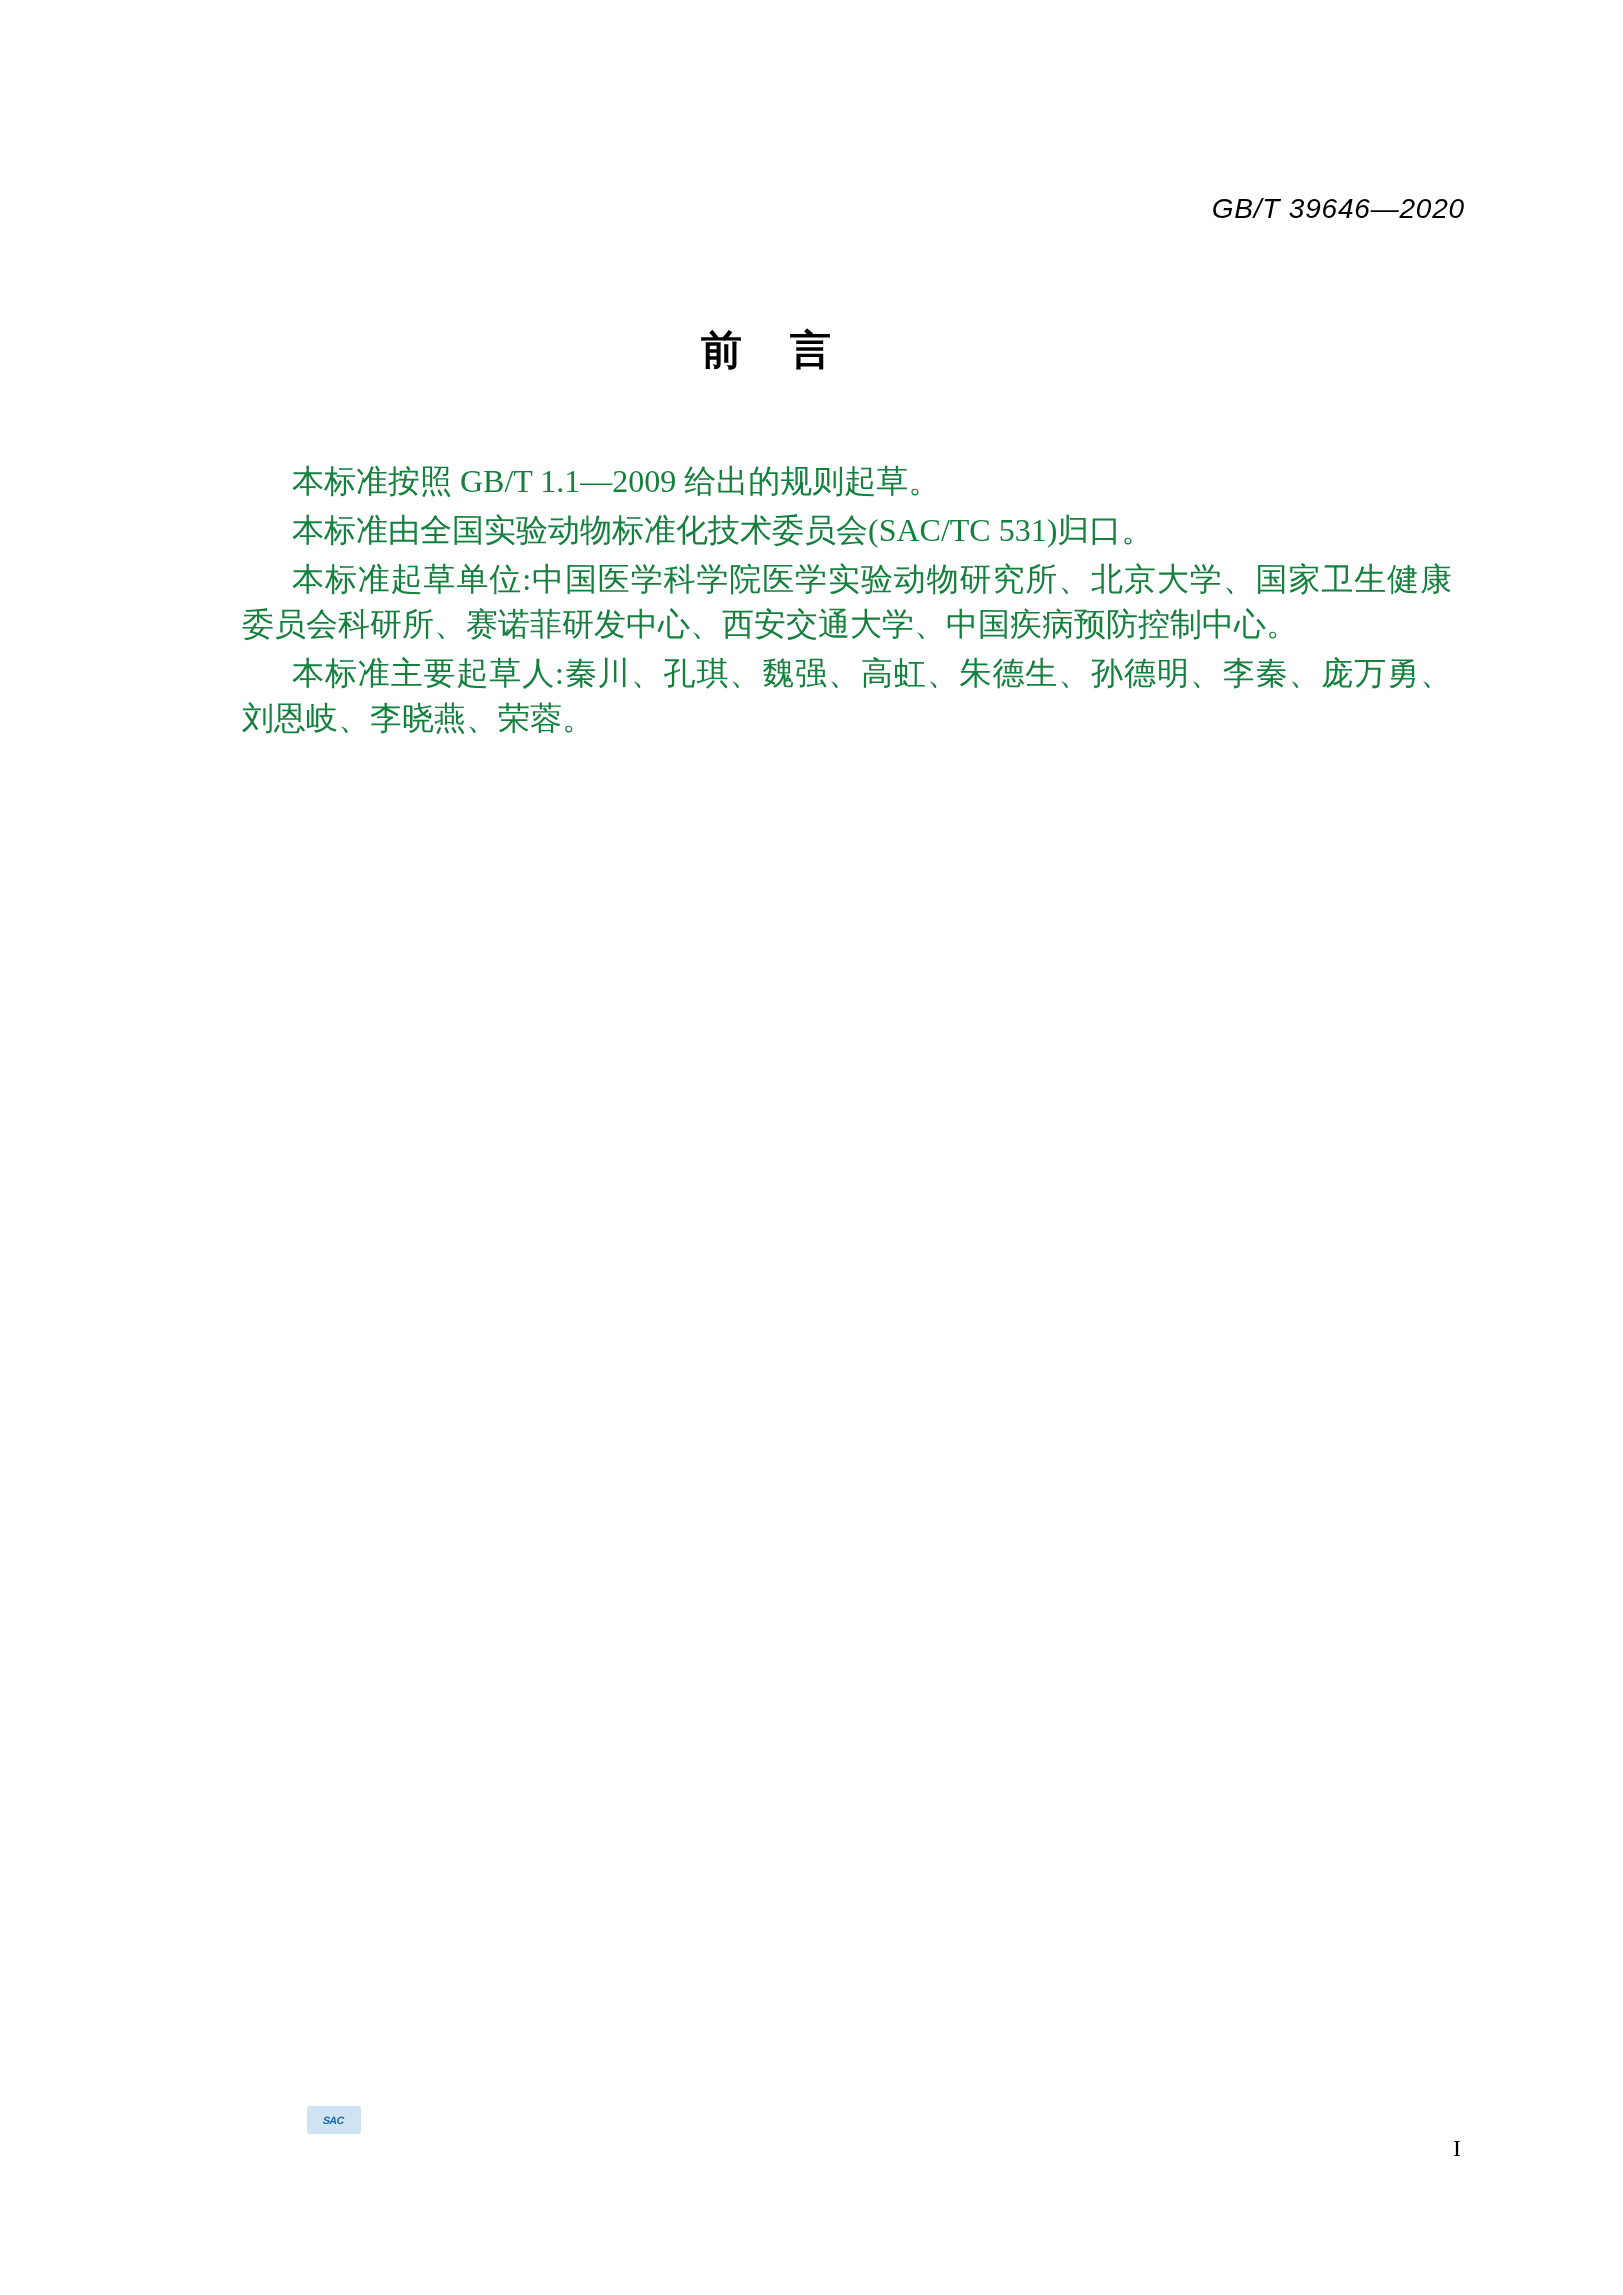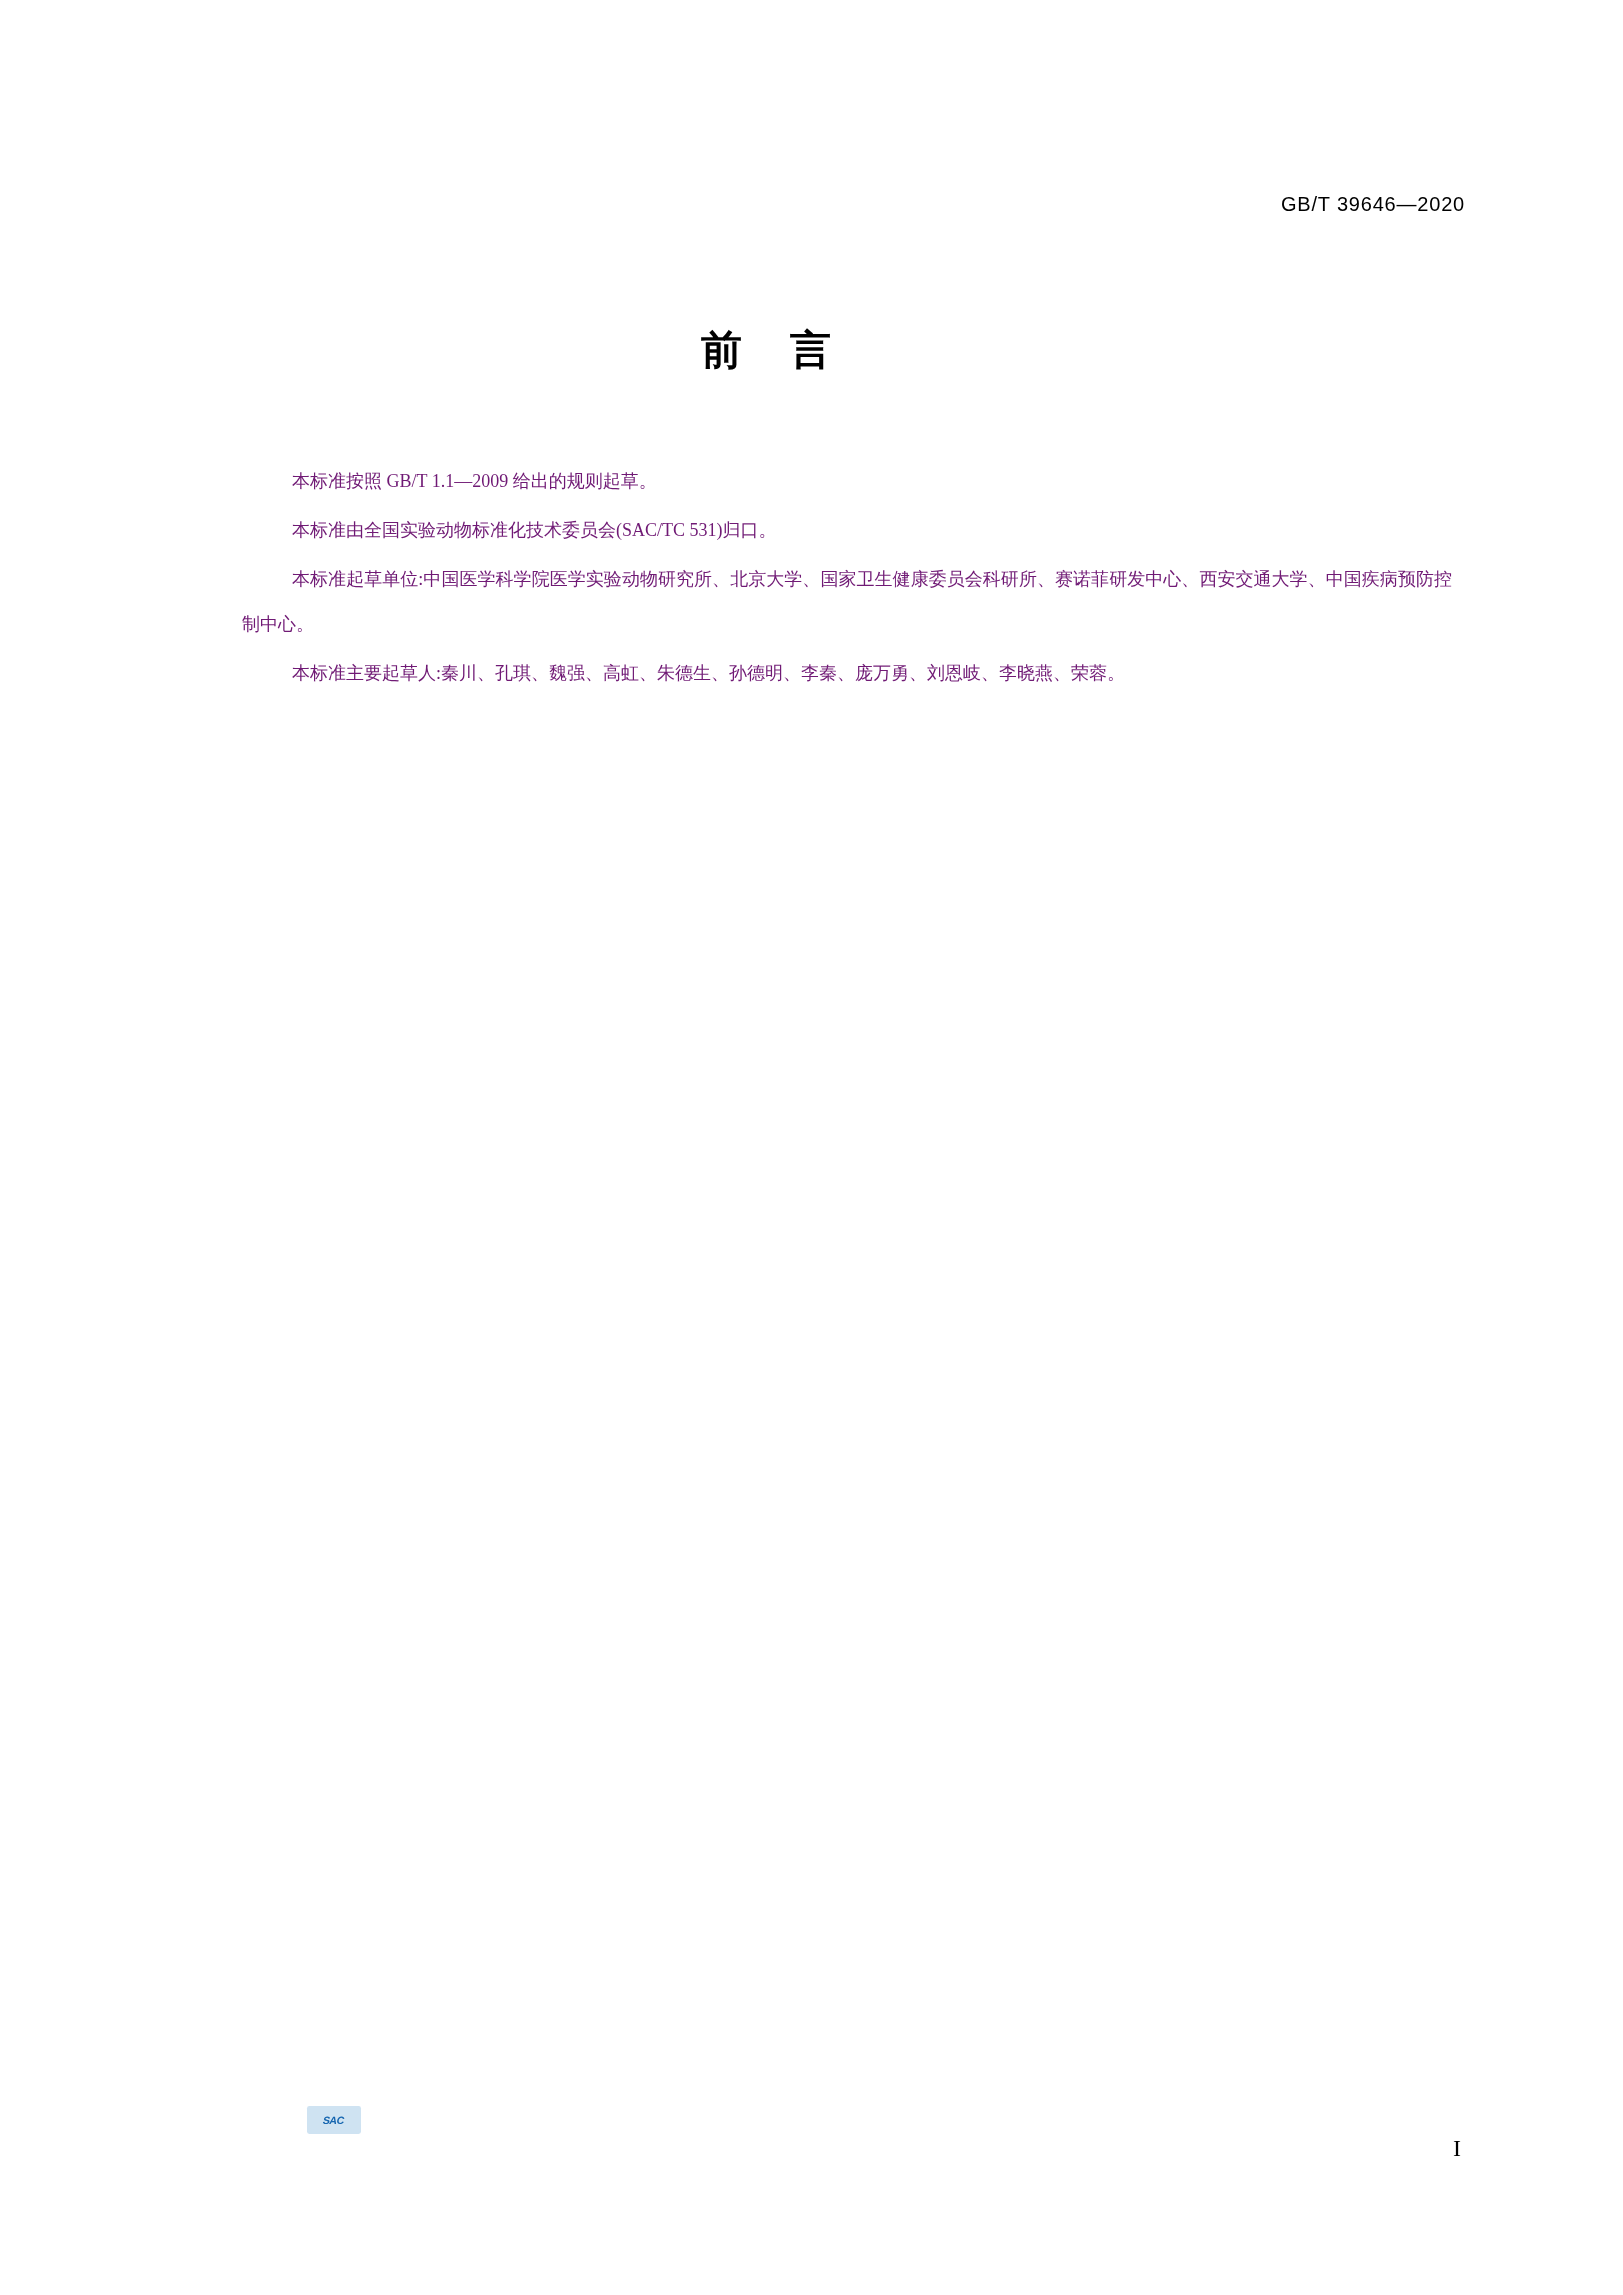--- a/index.html
+++ b/index.html
@@ -17,24 +17,25 @@
     height: 2295px;
     background: #ffffff;
     box-sizing: border-box;
     overflow: hidden;
   }
   .header-std-no {
     position: absolute;
     top: 193px;
     right: 158px;
     font-family: "Liberation Sans", sans-serif;
-    font-size: 20px;
+    font-size: 28px;
     letter-spacing: 0.8px;
     white-space: nowrap;
     color: #000;
+    font-style: italic;
   }
   .doc-title {
     position: absolute;
     top: 323px;
     left: 0;
     width: 1536px;
     text-align: center;
     font-family: "Liberation Serif", serif;
     font-weight: bold;
     font-size: 41px;
@@ -47,25 +48,25 @@
   }
   .body-block {
     position: absolute;
     top: 459px;
     left: 242px;
     width: 1226px;
   }
   p.para {
     margin: 0 16px 4px 0;
     font-family: "Liberation Serif", serif;
-    font-size: 18px;
+    font-size: 32px;
     line-height: 45px;
     text-align: justify;
     text-justify: inter-ideograph;
-    color: #701a75;
+    color: #15803d;
   }
   p.para.indent {
     text-indent: 50px;
   }
   .logo {
     position: absolute;
     left: 307px;
     top: 2106px;
     width: 54px;
     height: 28px;

